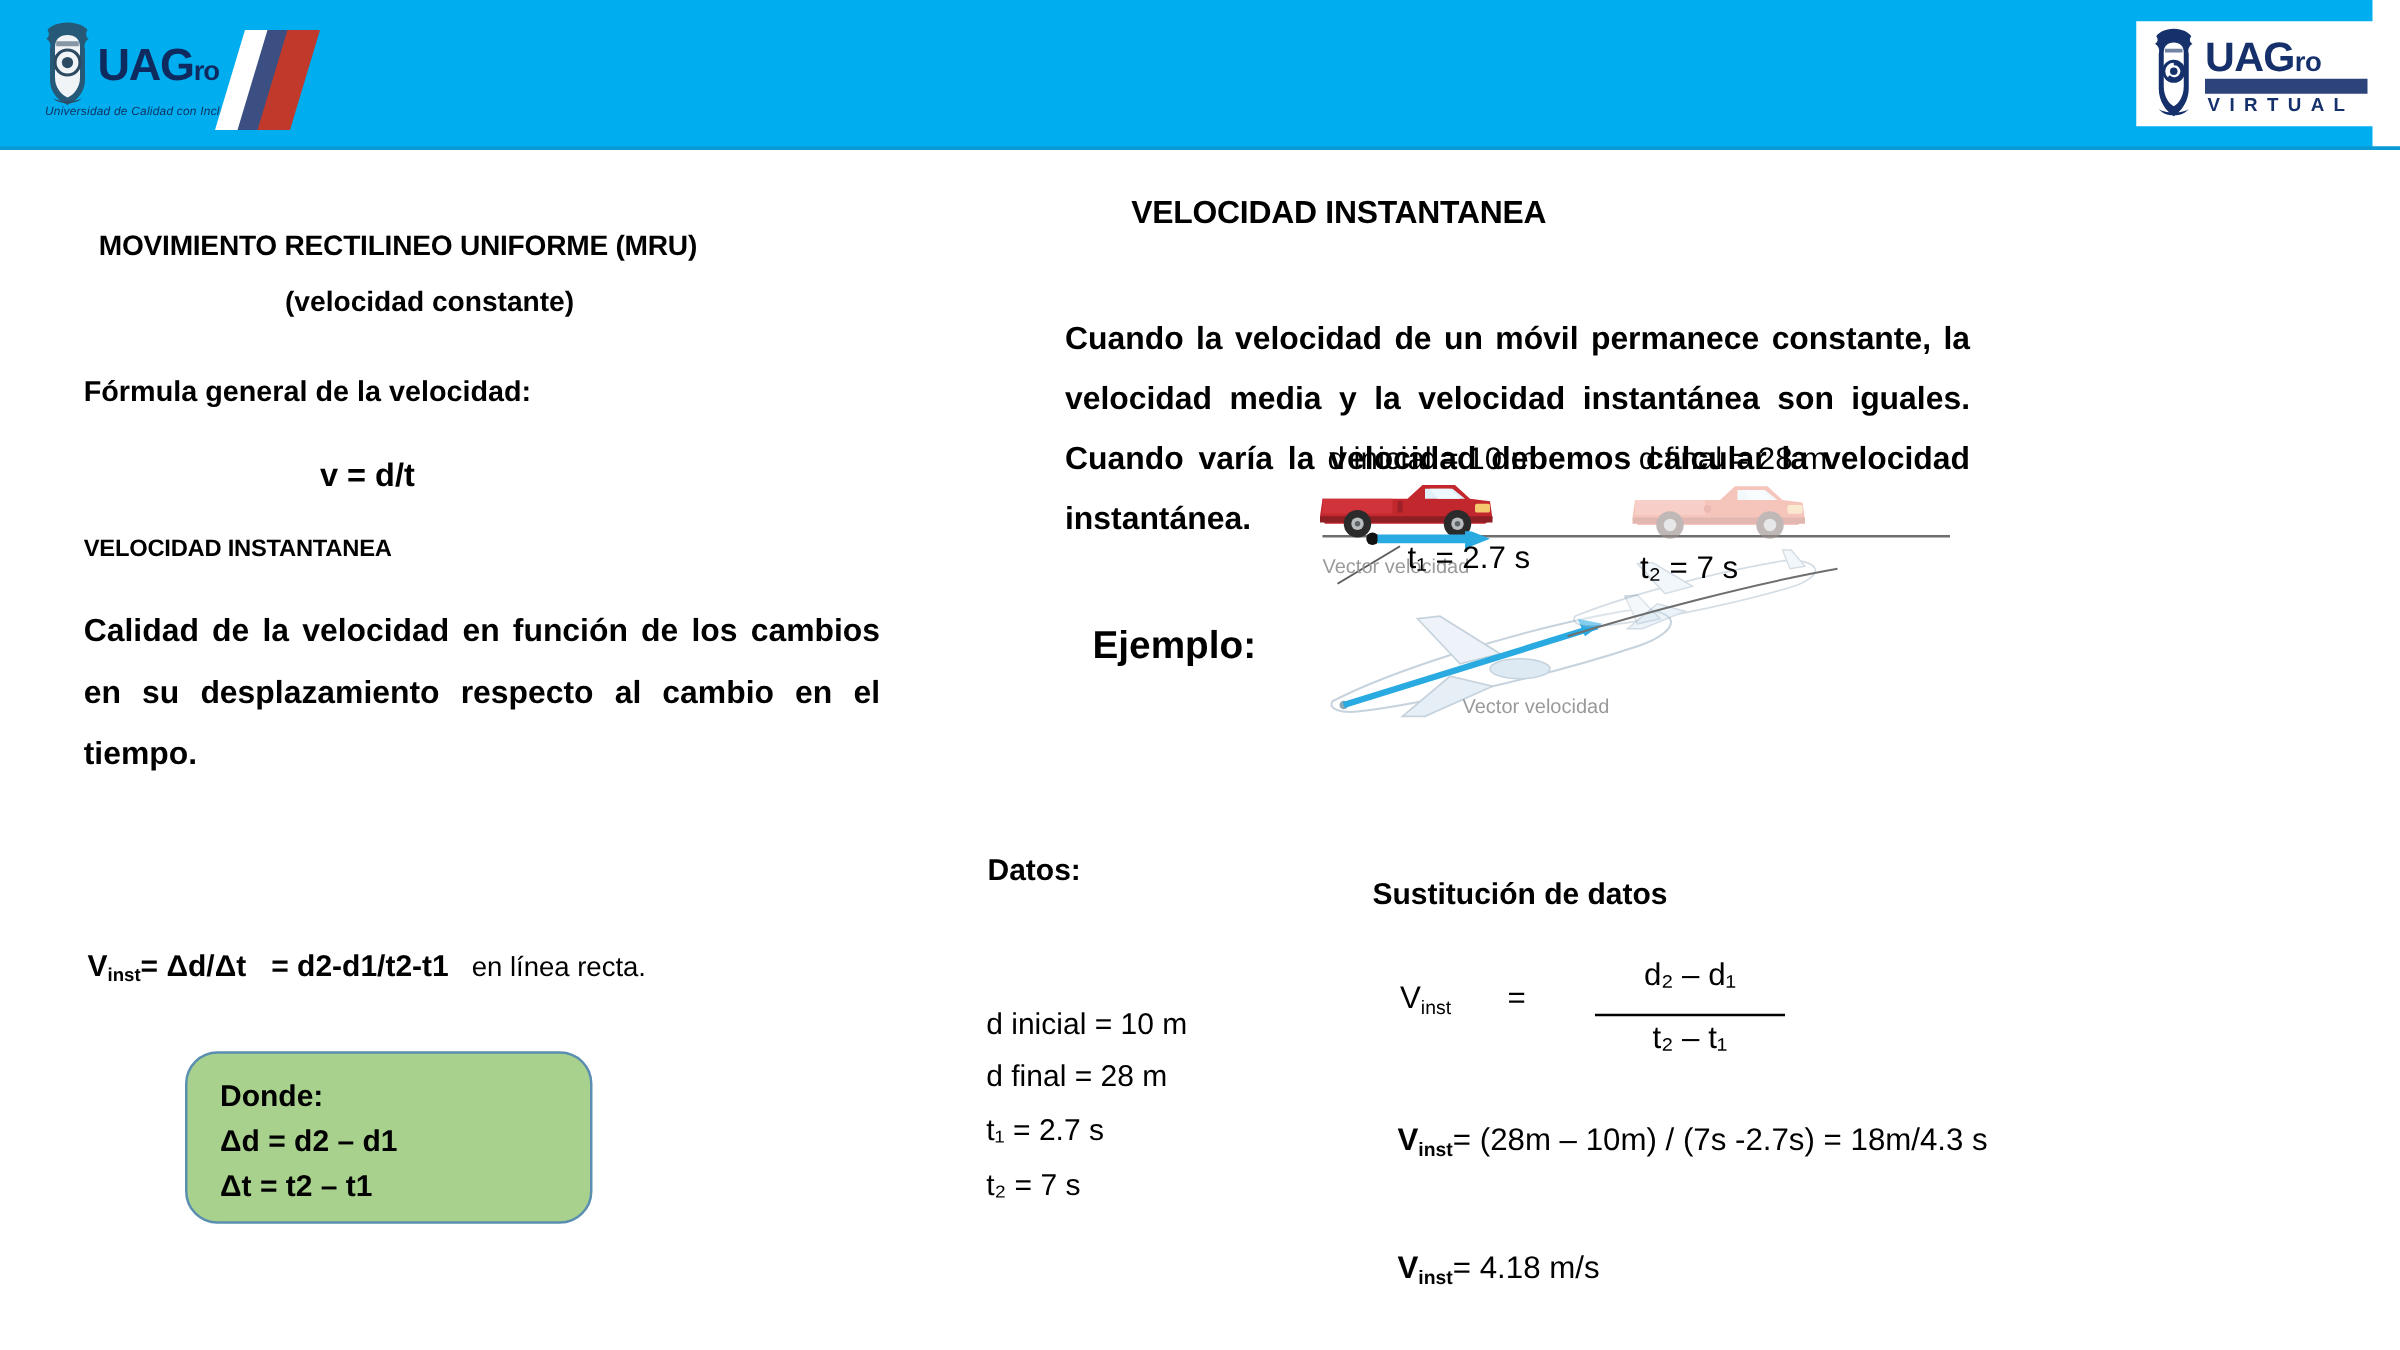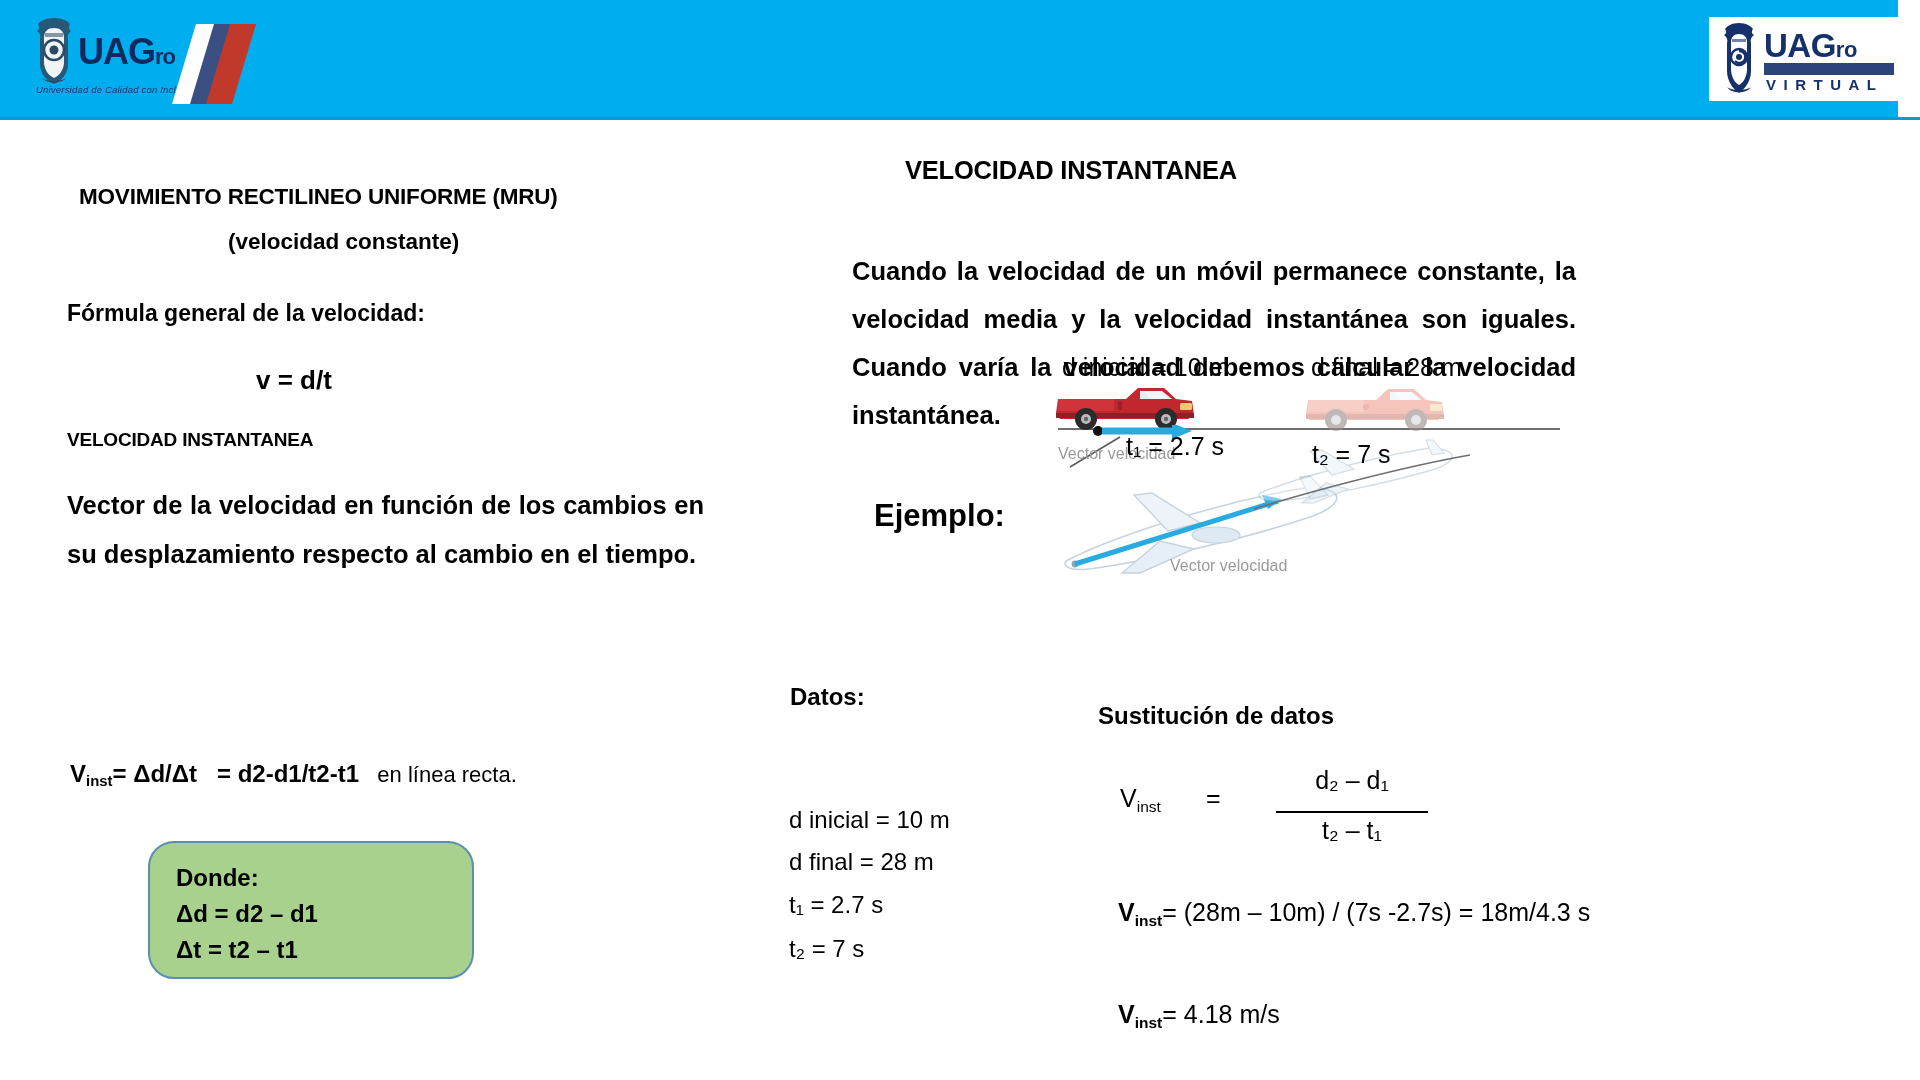--- a/index.html
+++ b/index.html
@@ -366,21 +366,21 @@
     <div class="lr-virtual">VIRTUAL</div>
   </div>
 </div>
 <div class="header-rule"></div>
 
 <div class="txt b" id="mru-title">MOVIMIENTO RECTILINEO UNIFORME (MRU)</div>
 <div class="txt b" id="mru-sub">(velocidad constante)</div>
 <div class="txt b" id="formula-general">Fórmula general de la velocidad:</div>
 <div class="txt b" id="vdt">v = d/t</div>
 <div class="txt b" id="vel-inst-left">VELOCIDAD INSTANTANEA</div>
-<div class="txt b" id="left-para">Vector de la velocidad en función de los cambios en su desplazamiento respecto al cambio en el tiempo.</div>
+<div class="txt b" id="left-para">Calidad de la velocidad en función de los cambios en su desplazamiento respecto al cambio en el tiempo.</div>
 
 <div class="txt" id="vinst-line"><span class="b">V</span><sub class="b">inst</sub><span class="b">= Δd/Δt   = d2-d1/t2-t1</span><span class="plain">   </span><span class="plain">en línea recta.</span></div>
 
 <div class="green-box">
   <div class="line gb1">Donde:</div>
   <div class="line gb2">Δd = d2 – d1</div>
   <div class="line gb3">Δt = t2 – t1</div>
 </div>
 
 <div class="txt b" id="vel-inst-head">VELOCIDAD INSTANTANEA</div>

